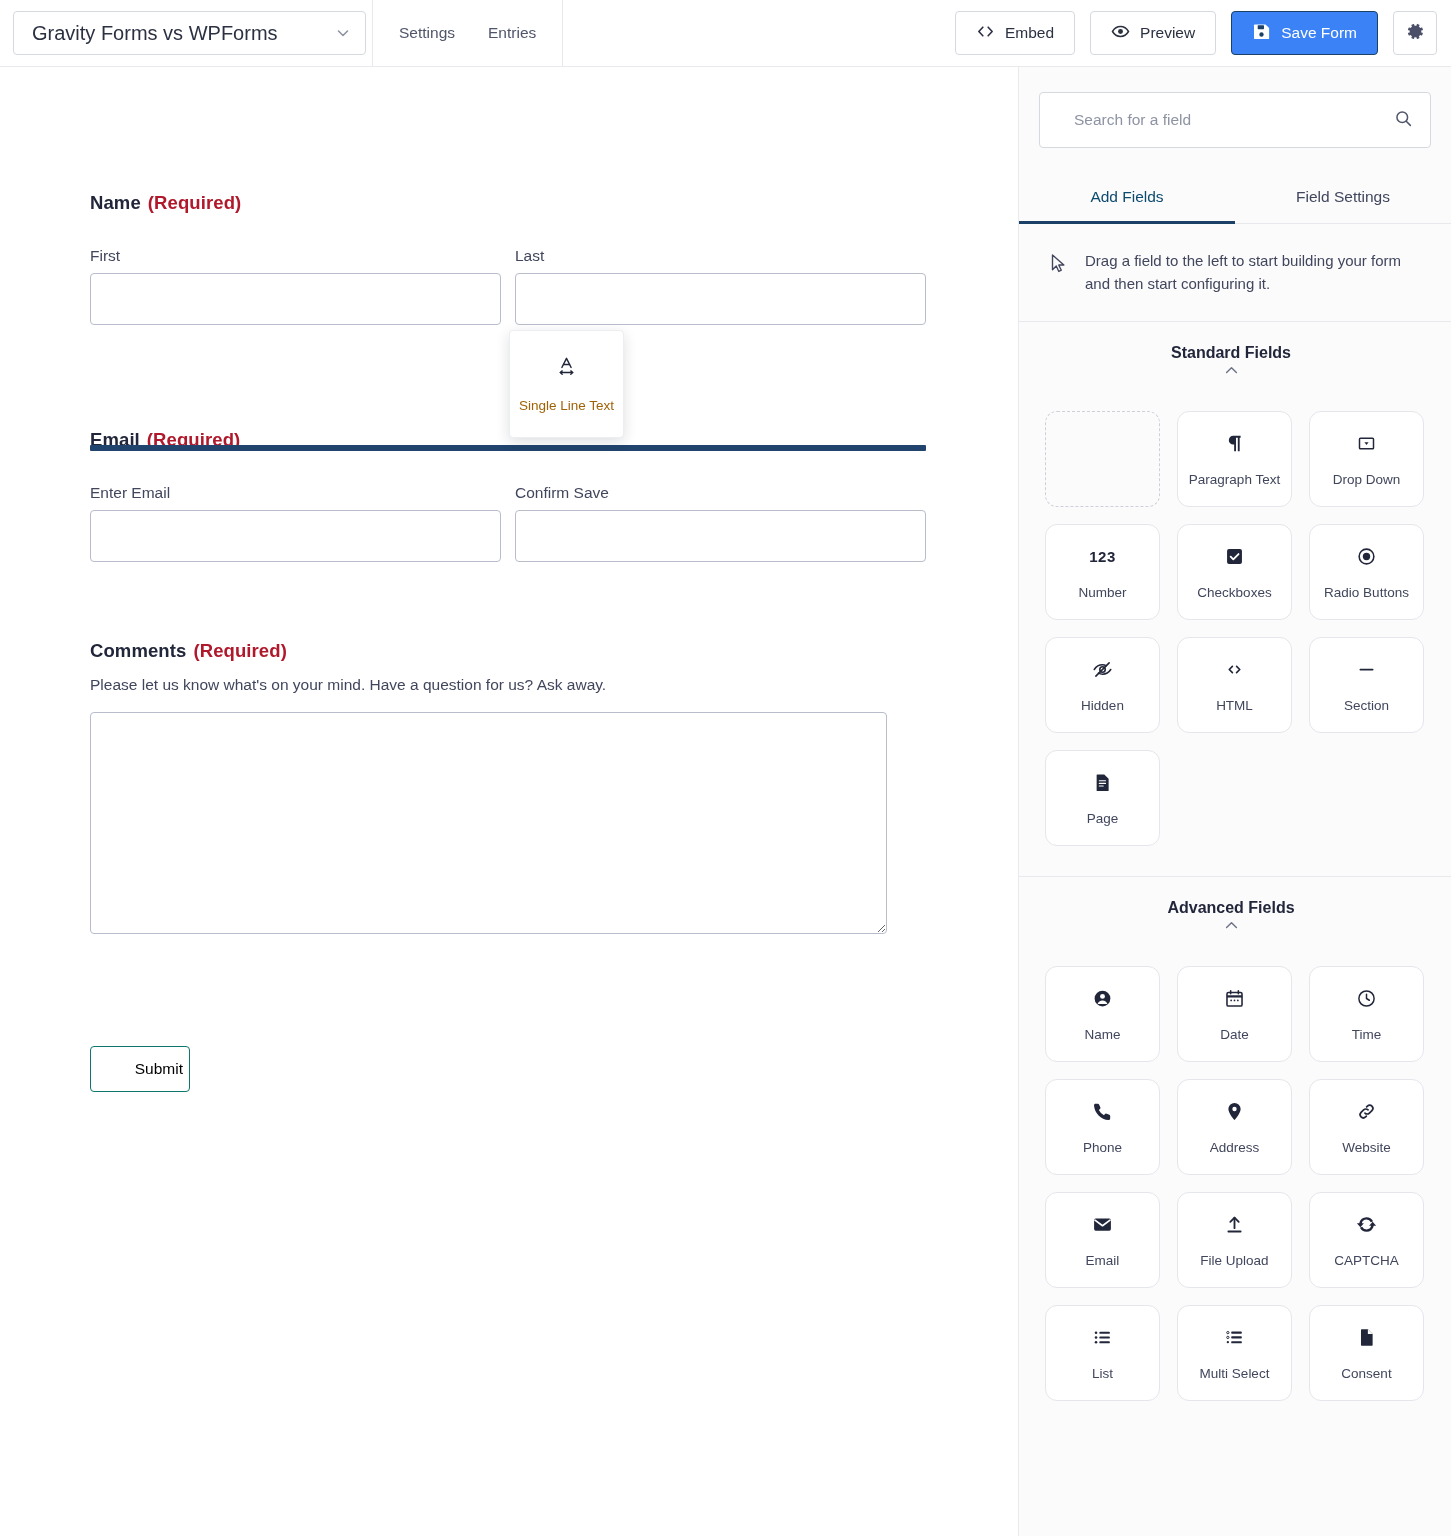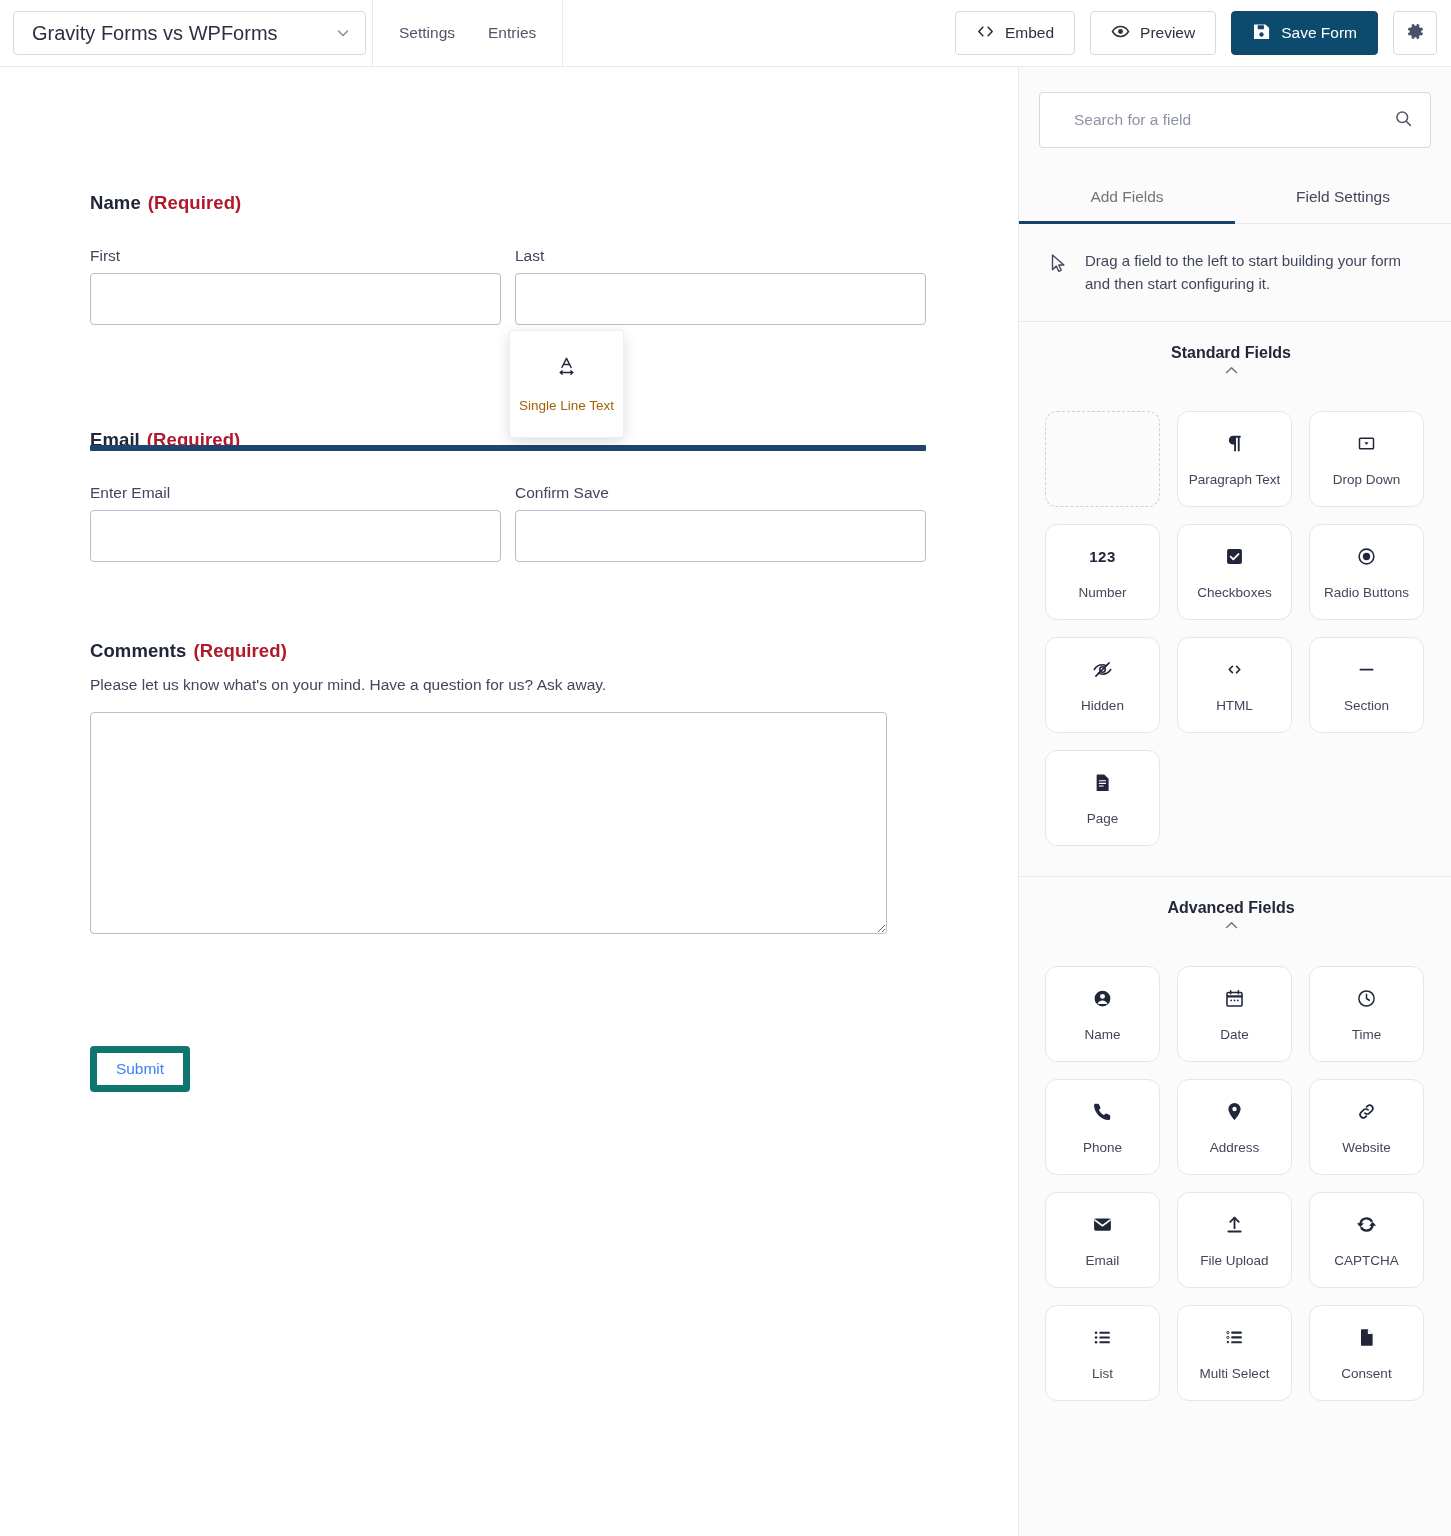--- a/index.html
+++ b/index.html
@@ -73,21 +73,21 @@
     display: inline-flex; align-items: center;
     gap: 10px;
     padding: 0 20px;
     font-size: 15.5px;
     color: #2c3142;
     cursor: pointer;
     font-family: "Liberation Sans", sans-serif;
   }
   .btn svg { flex: none; }
   .btn-primary {
-    background: #0c4a6e;
+    background: #3b82f6;
     border-color: #1b4166;
     color: #ffffff;
   }
   .btn-icon {
     width: 44px; height: 44px;
     padding: 0;
     justify-content: center;
     color: #50556a;
   }
 
@@ -136,27 +136,28 @@
     border: 1px solid #b9bdcb;
     border-radius: 4px;
     background: #fff;
   }
   .desc {
     font-size: 15.5px;
     color: #41465c;
   }
   .submit-btn {
     width: 100px; height: 46px;
-    border: 7px solid #0f766e;
+    border: 1px solid #0f766e;
     border-radius: 4px;
     background: #fff;
     font-size: 15.5px;
-    color: #3b82f6;
+    color: #000000;
     cursor: pointer;
     font-family: "Liberation Sans", sans-serif;
+    text-align: right;
   }
 
   
   .drop-line {
     position: absolute;
     left: 90px; top: 371px;
     width: 836px; height: 6px;
     background: #20446d;
     border-radius: 1px;
   }
@@ -217,21 +218,21 @@
     flex: 1;
     text-align: center;
     font-size: 15.5px;
     color: #41465c;
     padding: 12px 0 15px 0;
     cursor: pointer;
     border-bottom: 3px solid transparent;
     margin-bottom: -1px;
   }
   .tab.active {
-    color: #737373;
+    color: #0c4a6e;
     border-bottom-color: #1b4166;
   }
 
   .hint {
     display: flex;
     gap: 16px;
     padding: 26px 30px 26px 28px;
     border-bottom: 1px solid #e8e9ed;
   }
   .hint .txt {

